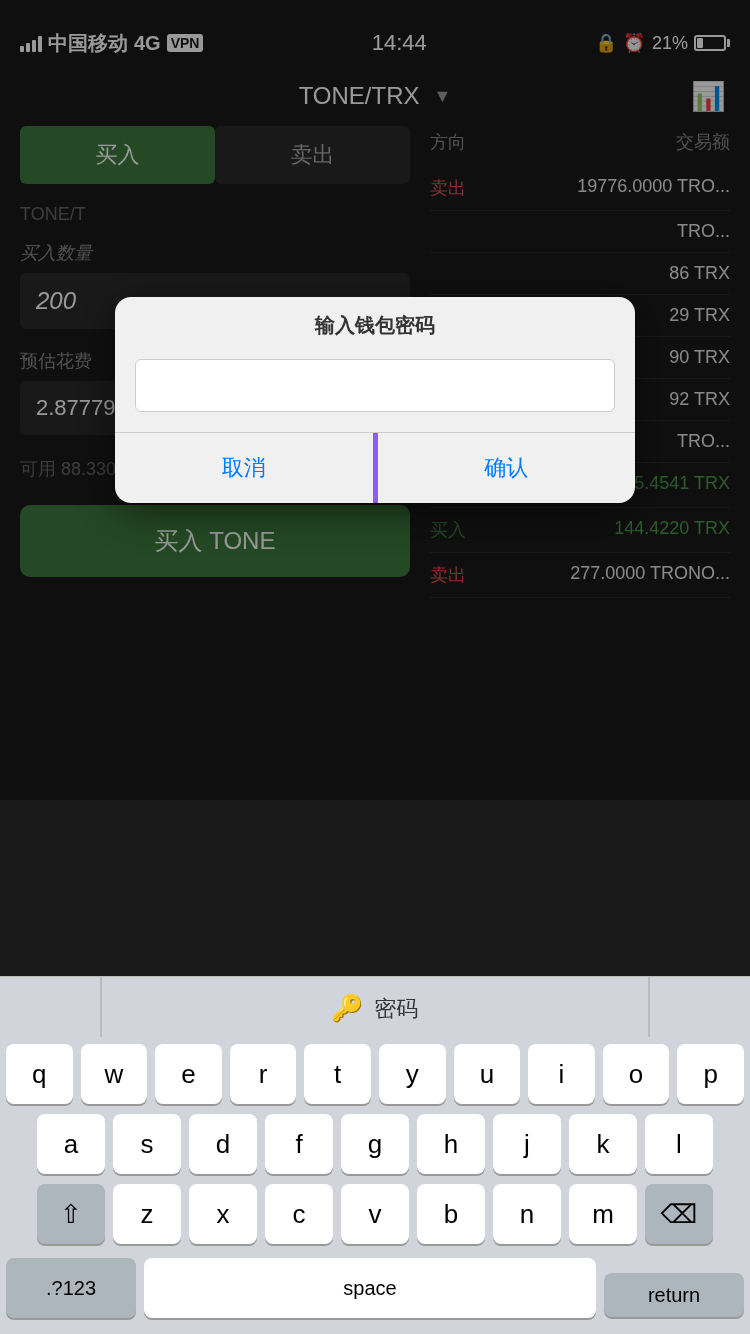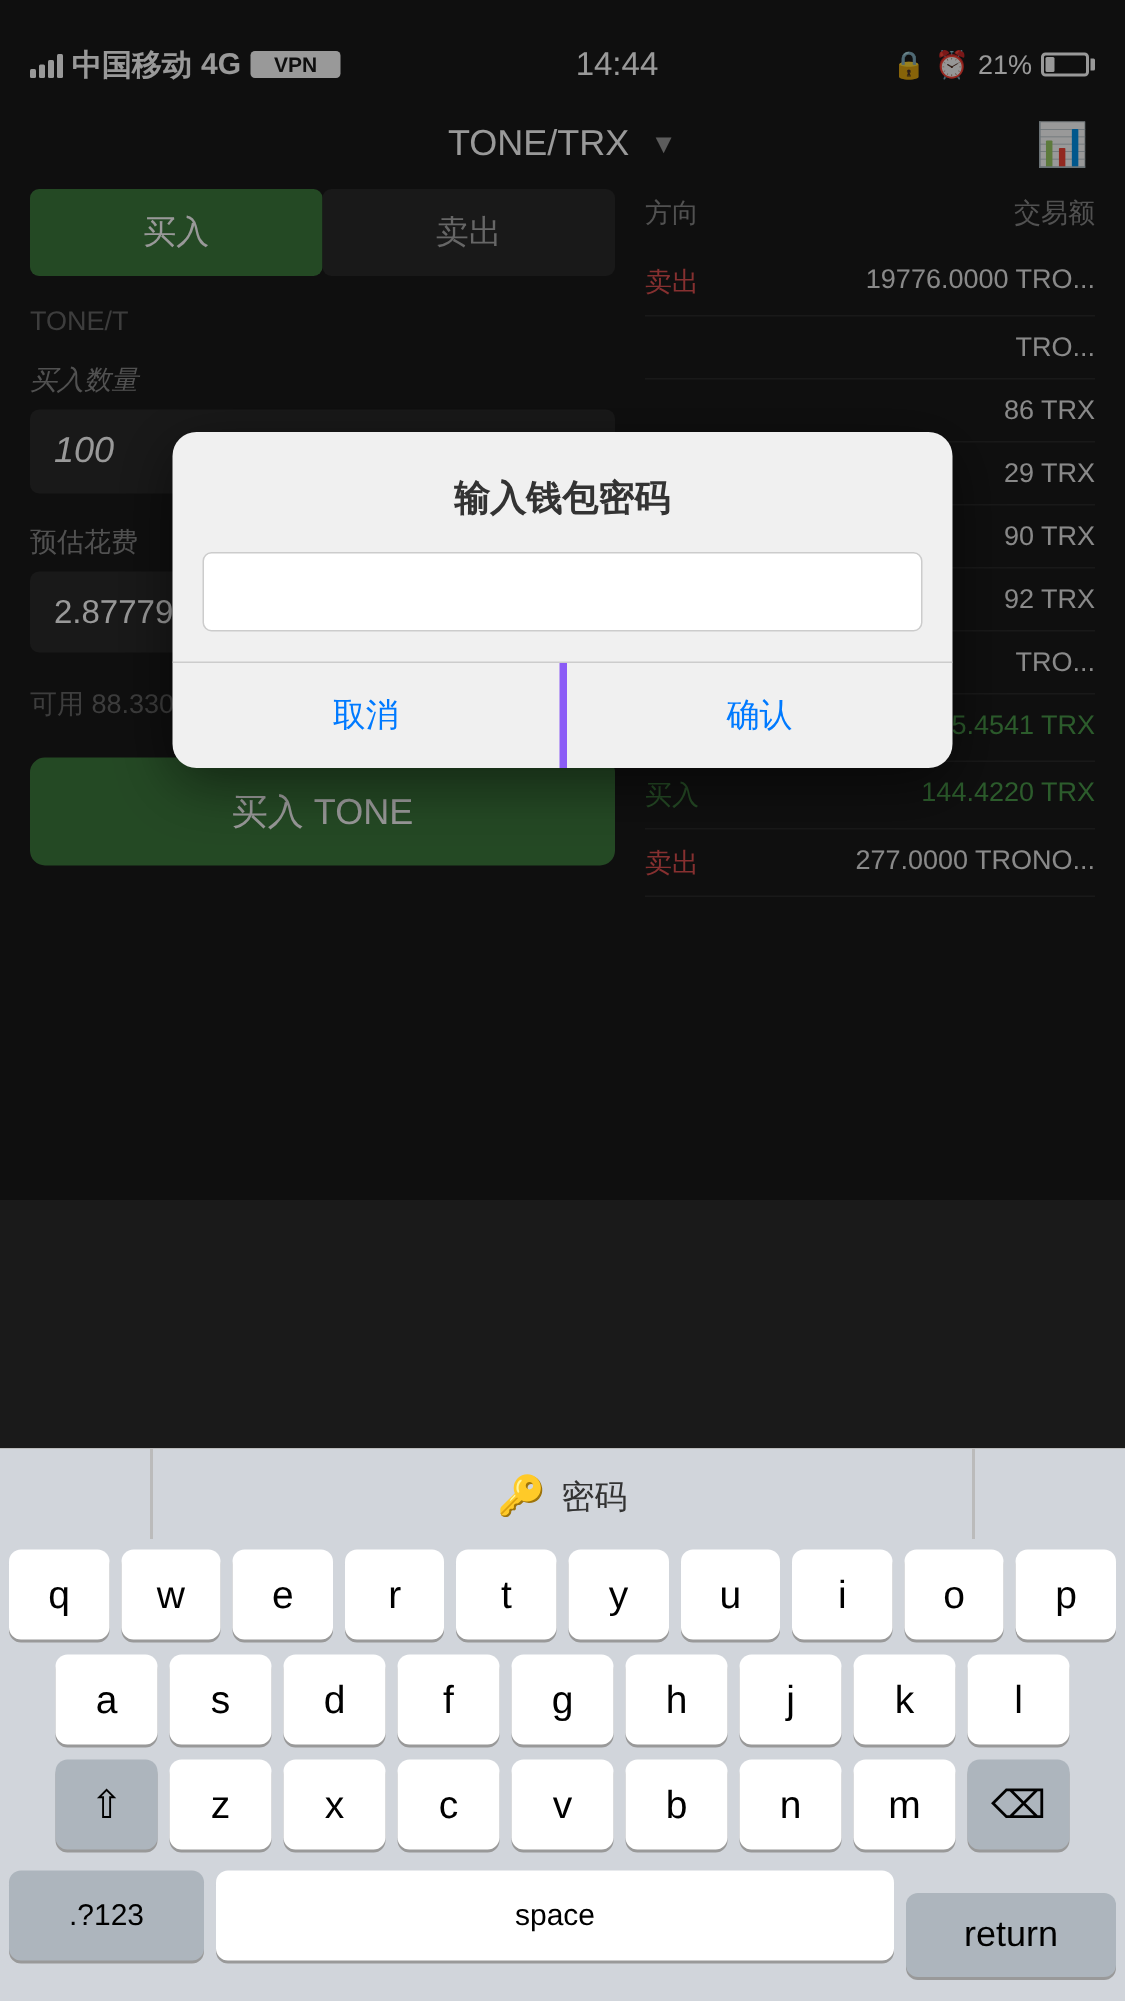--- a/index.html
+++ b/index.html
@@ -82,21 +82,21 @@
       width: 3px;
       height: 8px;
       background: white;
       border-radius: 0 1px 1px 0;
     }
     .vpn-badge {
       background: white;
       color: #1a1a1a;
       font-size: 14px;
       font-weight: 700;
-      padding: 1px 16px;
+      padding: 1px 4px;
       border-radius: 3px;
     }
 
     
     .header {
       display: flex;
       justify-content: center;
       align-items: center;
       padding: 12px 20px;
       background: #1a1a1a;
@@ -285,22 +285,22 @@
     }
     .dialog {
       background: #f0f0f0;
       border-radius: 16px;
       width: 520px;
       overflow: hidden;
       box-shadow: 0 10px 40px rgba(0,0,0,0.5);
     }
     .dialog-title {
       text-align: center;
-      padding: 28px 20px 20px;
-      font-size: 24px;
+      padding: 15px 20px 20px;
+      font-size: 20px;
       font-weight: 600;
       color: #333;
     }
     .dialog-input-wrap {
       padding: 0 20px 20px;
     }
     .dialog-input {
       width: 100%;
       padding: 14px 16px;
       border: 1.5px solid #ccc;
@@ -425,25 +425,25 @@
       justify-content: center;
       font-size: 20px;
       color: #000;
       cursor: pointer;
       box-shadow: 0 2px 0 #999;
     }
     .key-return {
       background: #adb5bd;
       border-radius: 8px;
       width: 140px;
-      height: 56px;
-      display: flex;
-      align-items: center;
-      justify-content: center;
-      font-size: 24px;
+      height: 44px;
+      display: flex;
+      align-items: center;
+      justify-content: center;
+      font-size: 20px;
       color: #000;
       cursor: pointer;
       box-shadow: 0 2px 0 #999;
       margin-top: 15px;
     }
   </style>
 </head>
 <body>
 
 <div class="status-bar">
@@ -486,21 +486,21 @@
     <div class="tab-row">
       <button class="tab-btn active-buy">买入</button>
       <button class="tab-btn inactive">卖出</button>
     </div>
 
     <div class="pair-label">TONE/T</div>
 
     <div class="input-section">
       <div class="input-label">买入数量</div>
       <div class="input-box">
-        <span class="input-value">100</span>
+        <span class="input-value">200</span>
       </div>
     </div>
 
     <div class="fee-section">
       <div class="fee-label">预估花费</div>
       <div class="fee-box">
         <span class="fee-value">2.877793</span>
         <span class="fee-currency">TRX</span>
       </div>
     </div>

